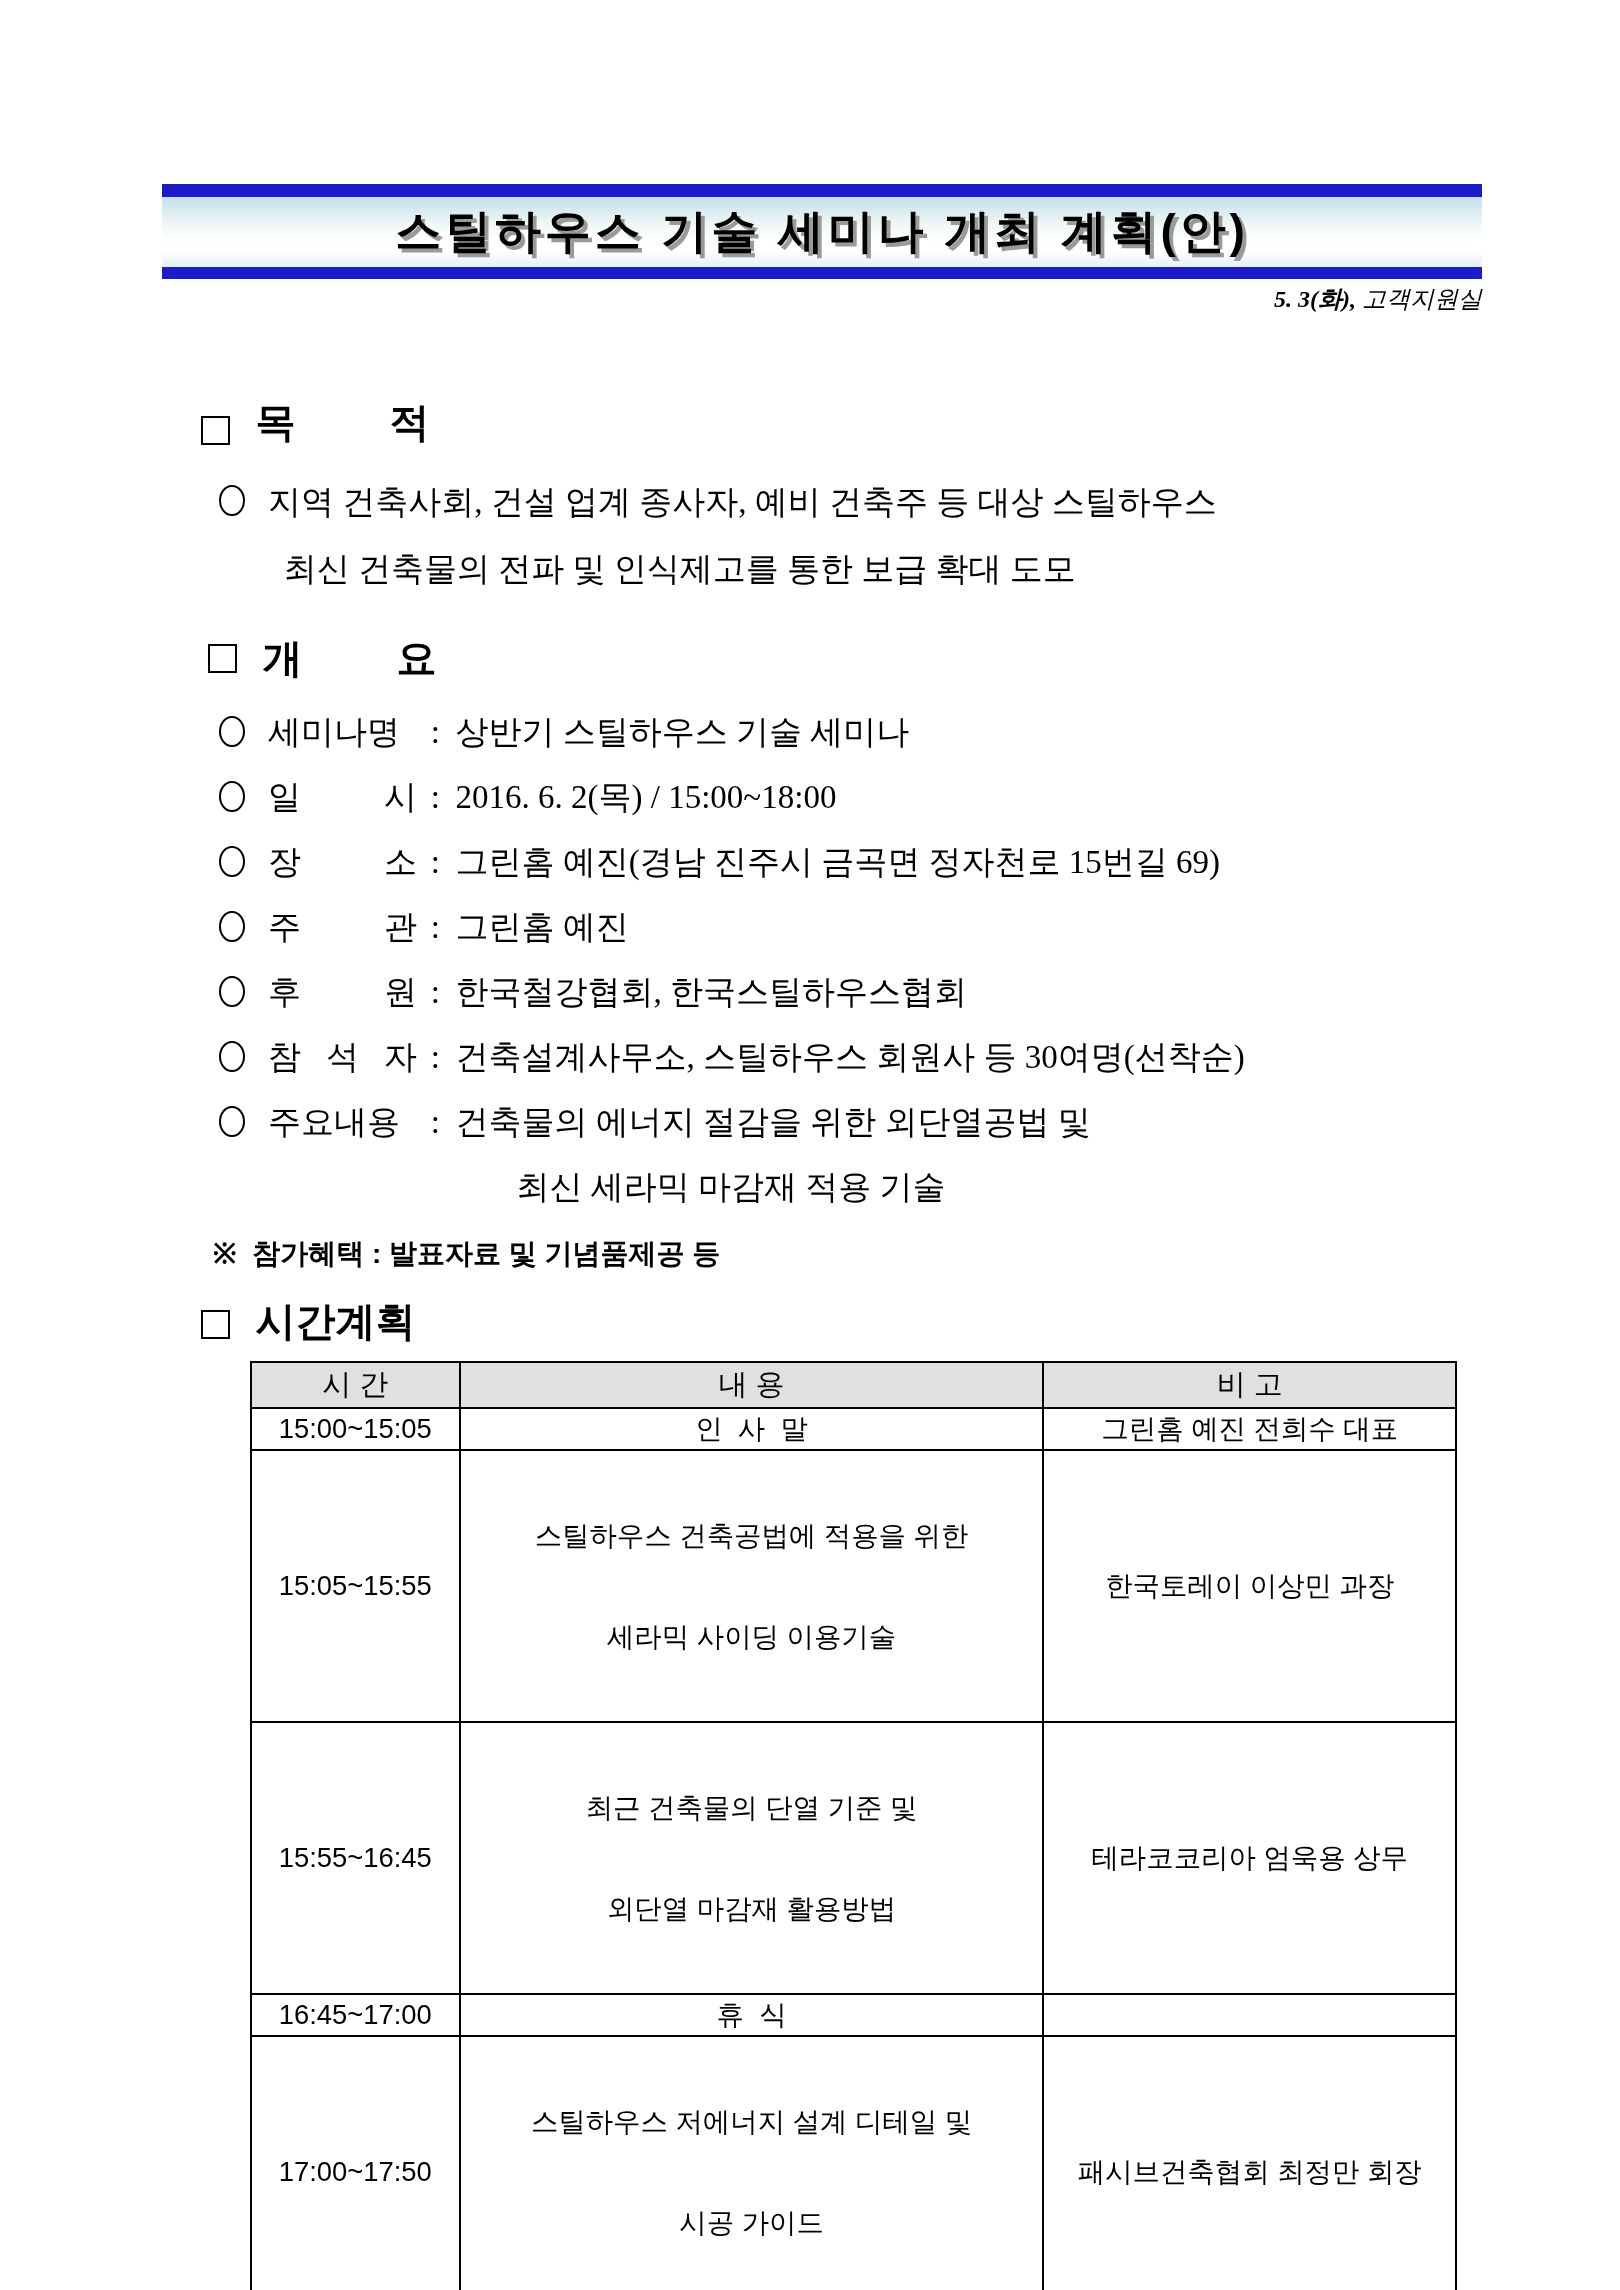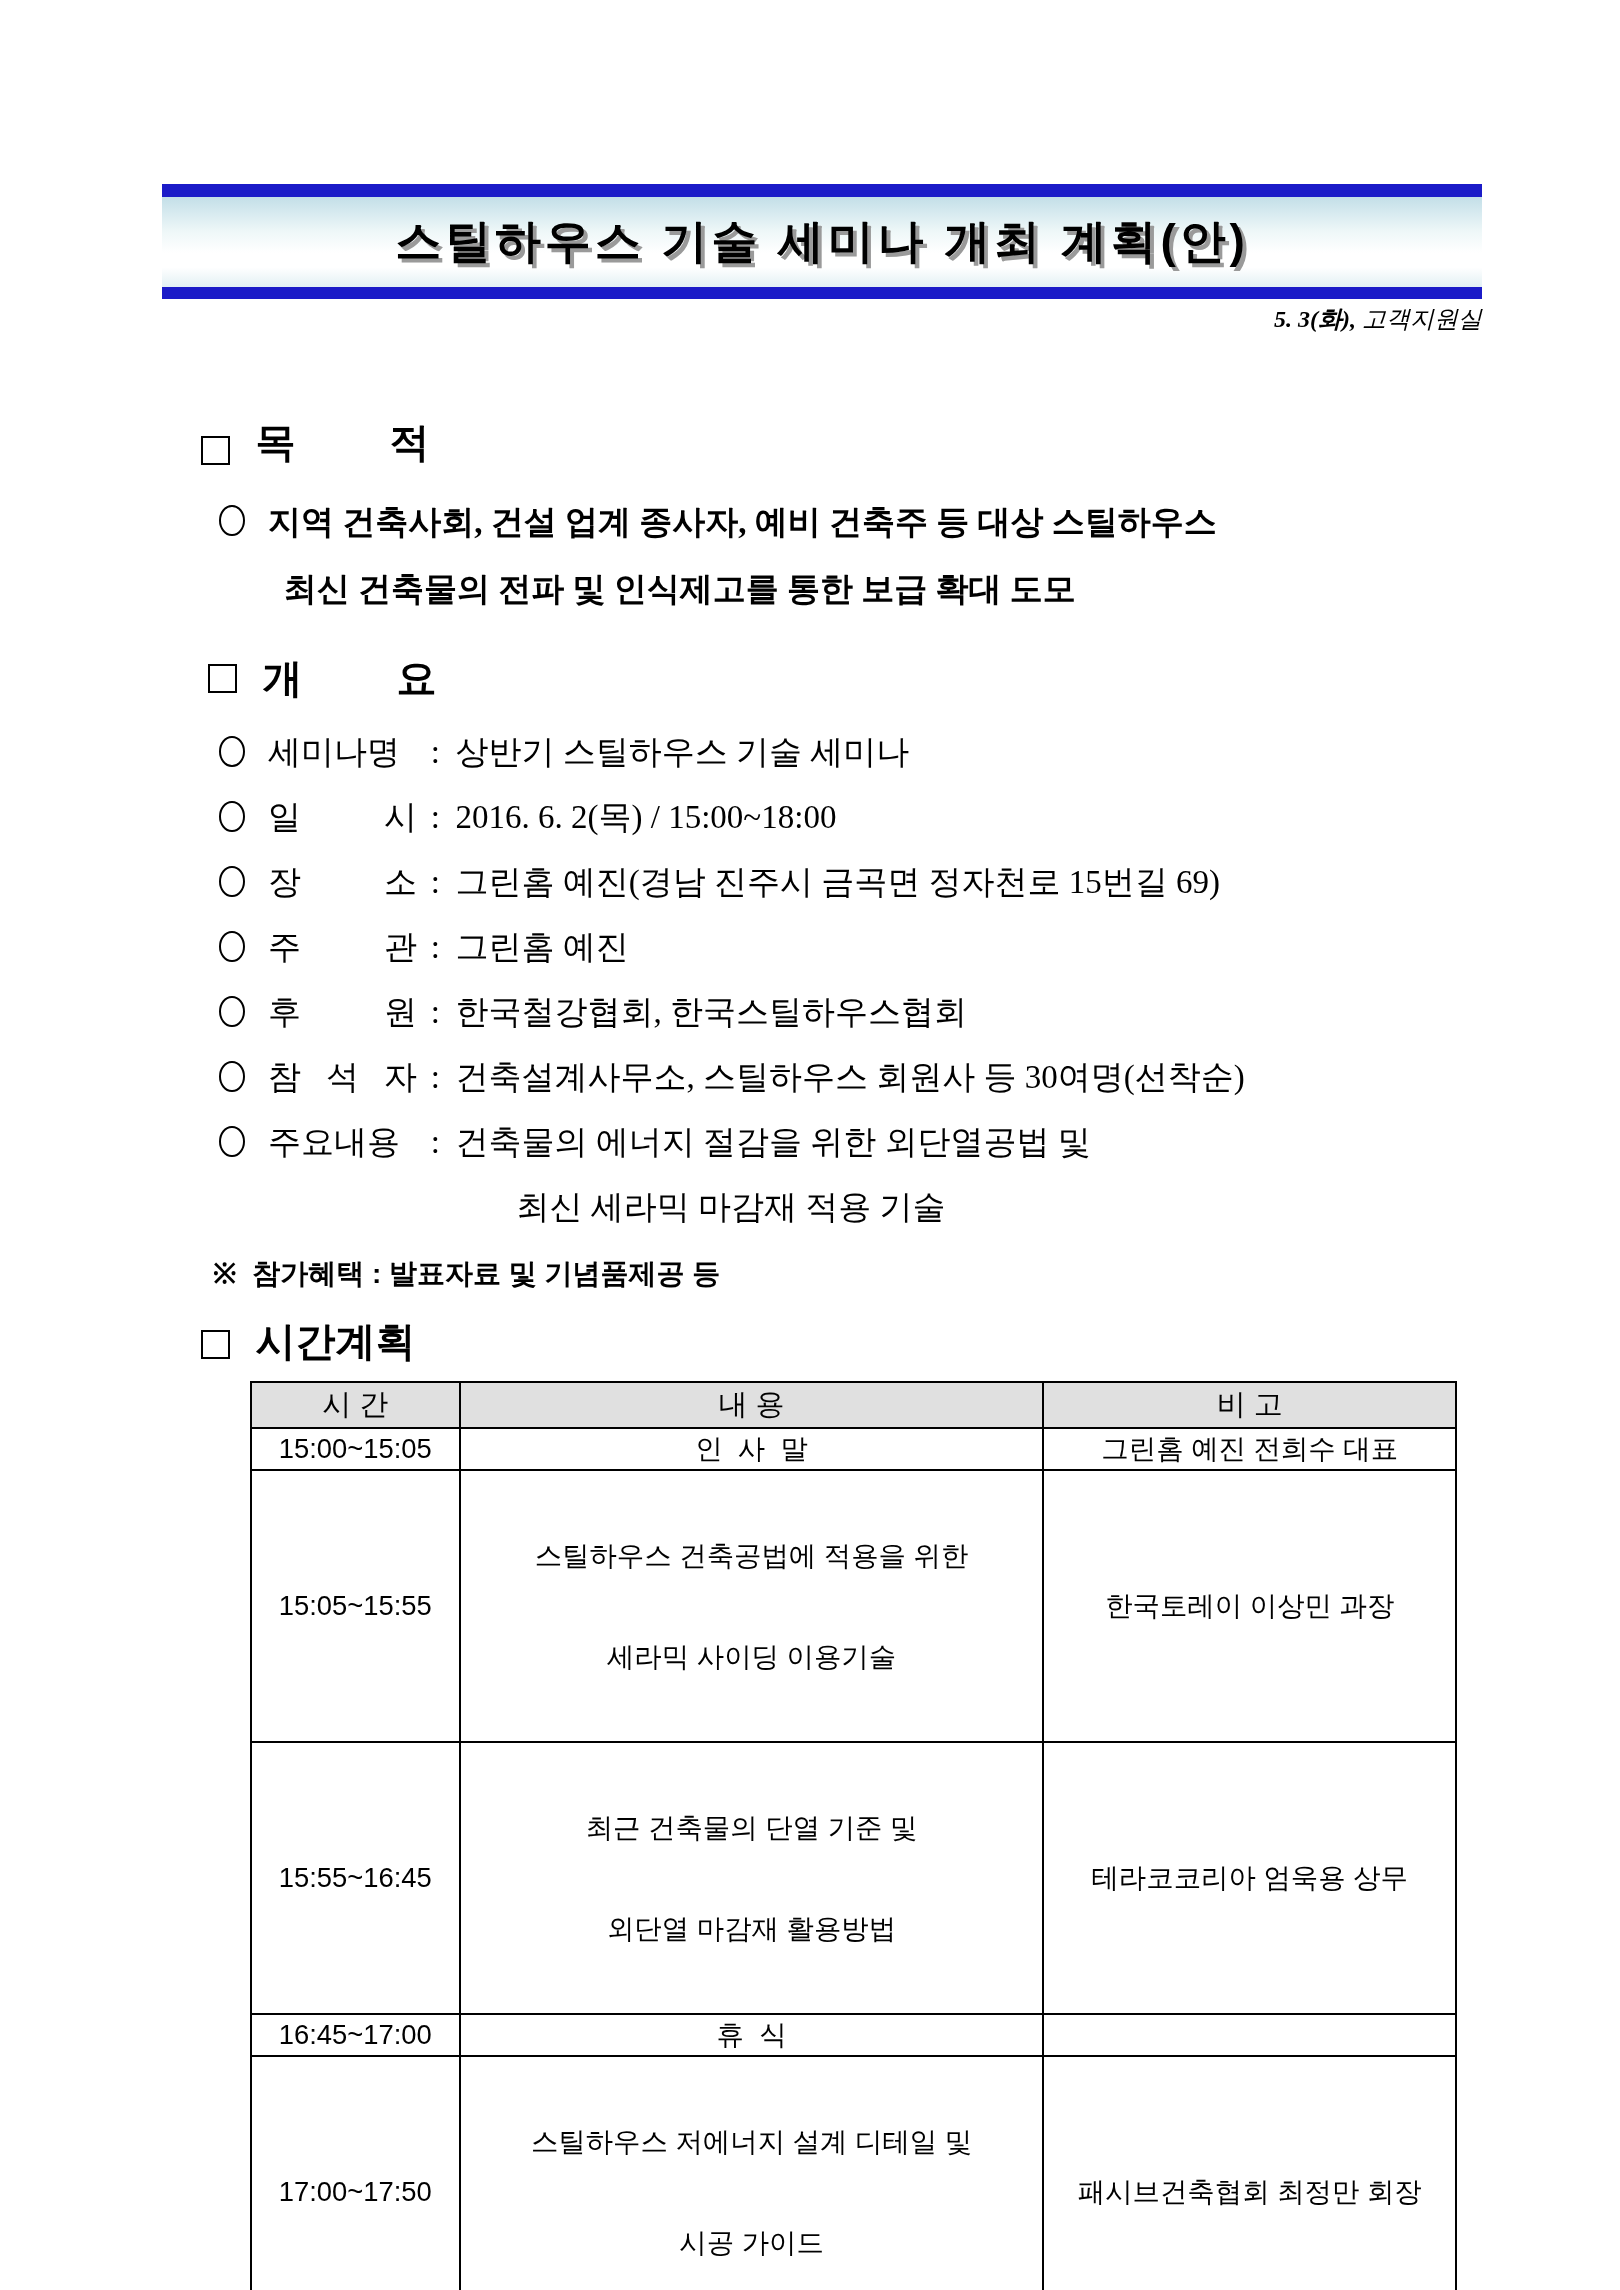--- a/index.html
+++ b/index.html
@@ -9,21 +9,21 @@
     position:relative; overflow:hidden;
     font-family:"Liberation Serif", serif;
     color:#000;
   }
   .content { padding:0 138px 0 162px; }
 
   
   .banner { margin:184px 138px 0 162px; }
   .banner .bar { height:12.7px; background:var(--banner-blue, #1b1bc8); }
   .banner .band {
-    height:90px;
+    height:70px;
     background:linear-gradient(180deg, #c3dfe8 0%, #eef7f8 38%, #ffffff 62%, #ffffff 78%, #e2f0f4 100%);
     display:flex; align-items:center; justify-content:center;
   }
   .banner-title {
     font-family:"Liberation Sans", sans-serif;
     font-size:46px; font-weight:bold; letter-spacing:3.9px;
     color:#000; text-shadow:3.9px 3.9px 0 #9a9a9a;
     white-space:pre;
   }
 
@@ -50,21 +50,21 @@
     text-align:justify; text-align-last:justify;
   }
 
   
   .bullet-row { display:flex; margin-left:57px; font-size:33px; line-height:65px; }
   .circle-icon {
     width:25.5px; height:31px; border:2.9px solid #000; border-radius:50%;
     flex:0 0 auto; margin:15.7px 23.5px 0 0;
   }
   .purpose-list { margin-top:23.5px; }
-  .purpose-text { line-height:67px;font-weight:bold; }
+  .purpose-text { line-height:67px; }
   .purpose-text .l2 { padding-left:15.7px; }
 
   .overview-list { margin-top:19.6px; }
   .ov-label {
     display:inline-block; width:149px; flex:0 0 auto;
     text-align:justify; text-align-last:justify;
   }
   .ov-colon { flex:0 0 auto; padding:0 15.7px 0 13.7px; }
   .ov-value .l2 { padding-left:61px; }
 

